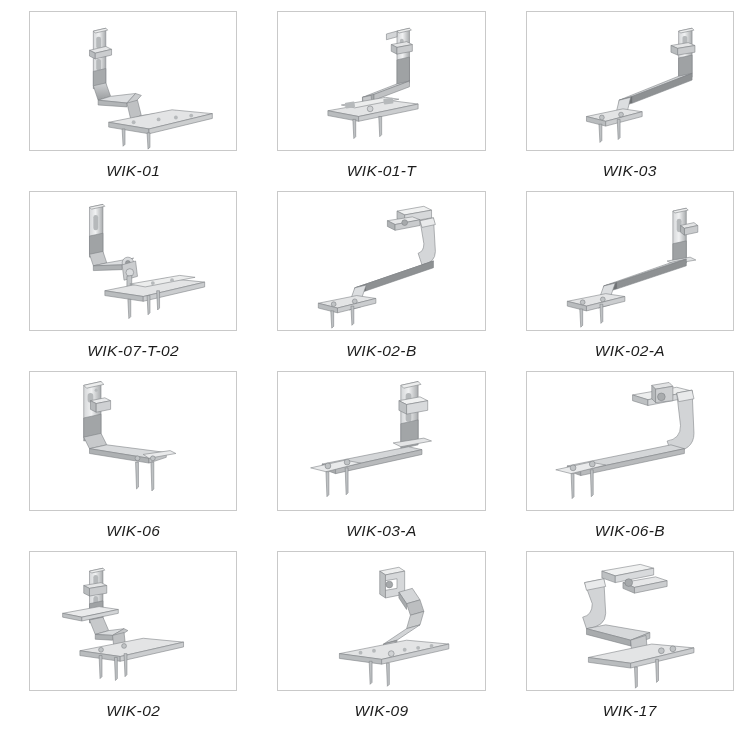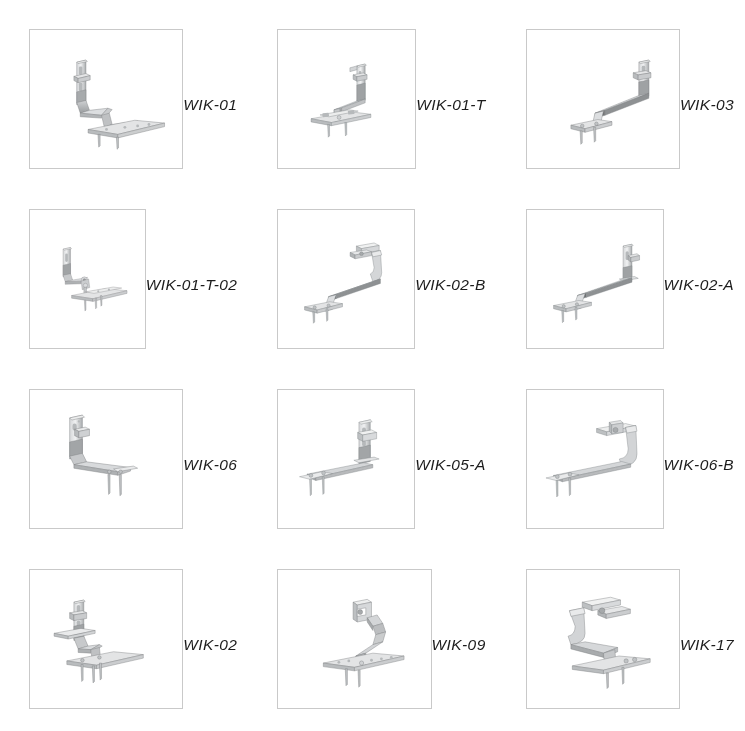--- a/index.html
+++ b/index.html
@@ -20,23 +20,23 @@
     height: 731px;
     display: grid;
     grid-template-columns: repeat(3, 1fr);
     grid-template-rows: repeat(4, 1fr);
     padding: 11px 11px 4px 11px;
     column-gap: 22px;
     row-gap: 4px;
   }
   .product-cell {
     display: flex;
-    flex-direction: row;
+    flex-direction: column;
     align-items: center;
-    justify-content: flex-end;
+    justify-content: flex-start;
     margin-left: 18px;
   }
   .image-frame {
     width: 100%;
     height: 140px;
     border: 1px solid #c9c9c9;
     background: #ffffff;
     position: relative;
     overflow: hidden;
   }
@@ -218,21 +218,21 @@
           <polygon points="104,94 156,85 172,87 120,97" fill="#eceded"></polygon>
           <circle cx="128" cy="93" r="2" fill="#b6b9bb" stroke="none"></circle>
           <circle cx="148" cy="90" r="2" fill="#b6b9bb" stroke="none"></circle>
 
           <polygon points="102,110 105,110 105,128 103,130" fill="#bfc2c4"></polygon>
           <polygon points="122,106 125,106 125,124 123,126" fill="#bfc2c4"></polygon>
           <polygon points="132,101 135,101 135,119 133,121" fill="#bfc2c4"></polygon>
         </g>
       </svg>
     </div>
-    <div class="product-label">WIK-01-T-02</div>
+    <div class="product-label">WIK-07-T-02</div>
   </div>
 
   <div class="product-cell">
     <div class="image-frame">
       <svg viewBox="0 0 215 140">
         <g stroke="#7e8184" stroke-width="0.6" stroke-linejoin="round">
 
           <polygon points="124,18 152,13 160,17 132,22" fill="#f0f1f1"></polygon>
           <polygon points="124,18 132,22 132,30 124,26" fill="#bfc2c4"></polygon>
           <polygon points="132,22 160,17 160,25 132,30" fill="#d6d8da"></polygon>
@@ -361,21 +361,21 @@
 
           <polygon points="34,98 70,90 86,93 50,102" fill="#e9eaeb"></polygon>
           <circle cx="52" cy="96" r="3" fill="#c0c3c5"></circle>
           <circle cx="72" cy="92" r="3" fill="#c0c3c5"></circle>
 
           <polygon points="50,102 53,102 53,126 51,128" fill="#bfc2c4"></polygon>
           <polygon points="70,98 73,98 73,124 71,126" fill="#bfc2c4"></polygon>
         </g>
       </svg>
     </div>
-    <div class="product-label">WIK-05-A</div>
+    <div class="product-label">WIK-03-A</div>
   </div>
 
   <div class="product-cell">
     <div class="image-frame">
       <svg viewBox="0 0 215 140">
         <g stroke="#7e8184" stroke-width="0.6" stroke-linejoin="round">
 
           <polygon points="110,22 156,14 172,18 126,27" fill="#edeeee"></polygon>
           <polygon points="110,22 126,27 126,33 110,28" fill="#bdc0c2"></polygon>
           <polygon points="126,27 172,18 172,24 126,33" fill="#d6d8da"></polygon>

